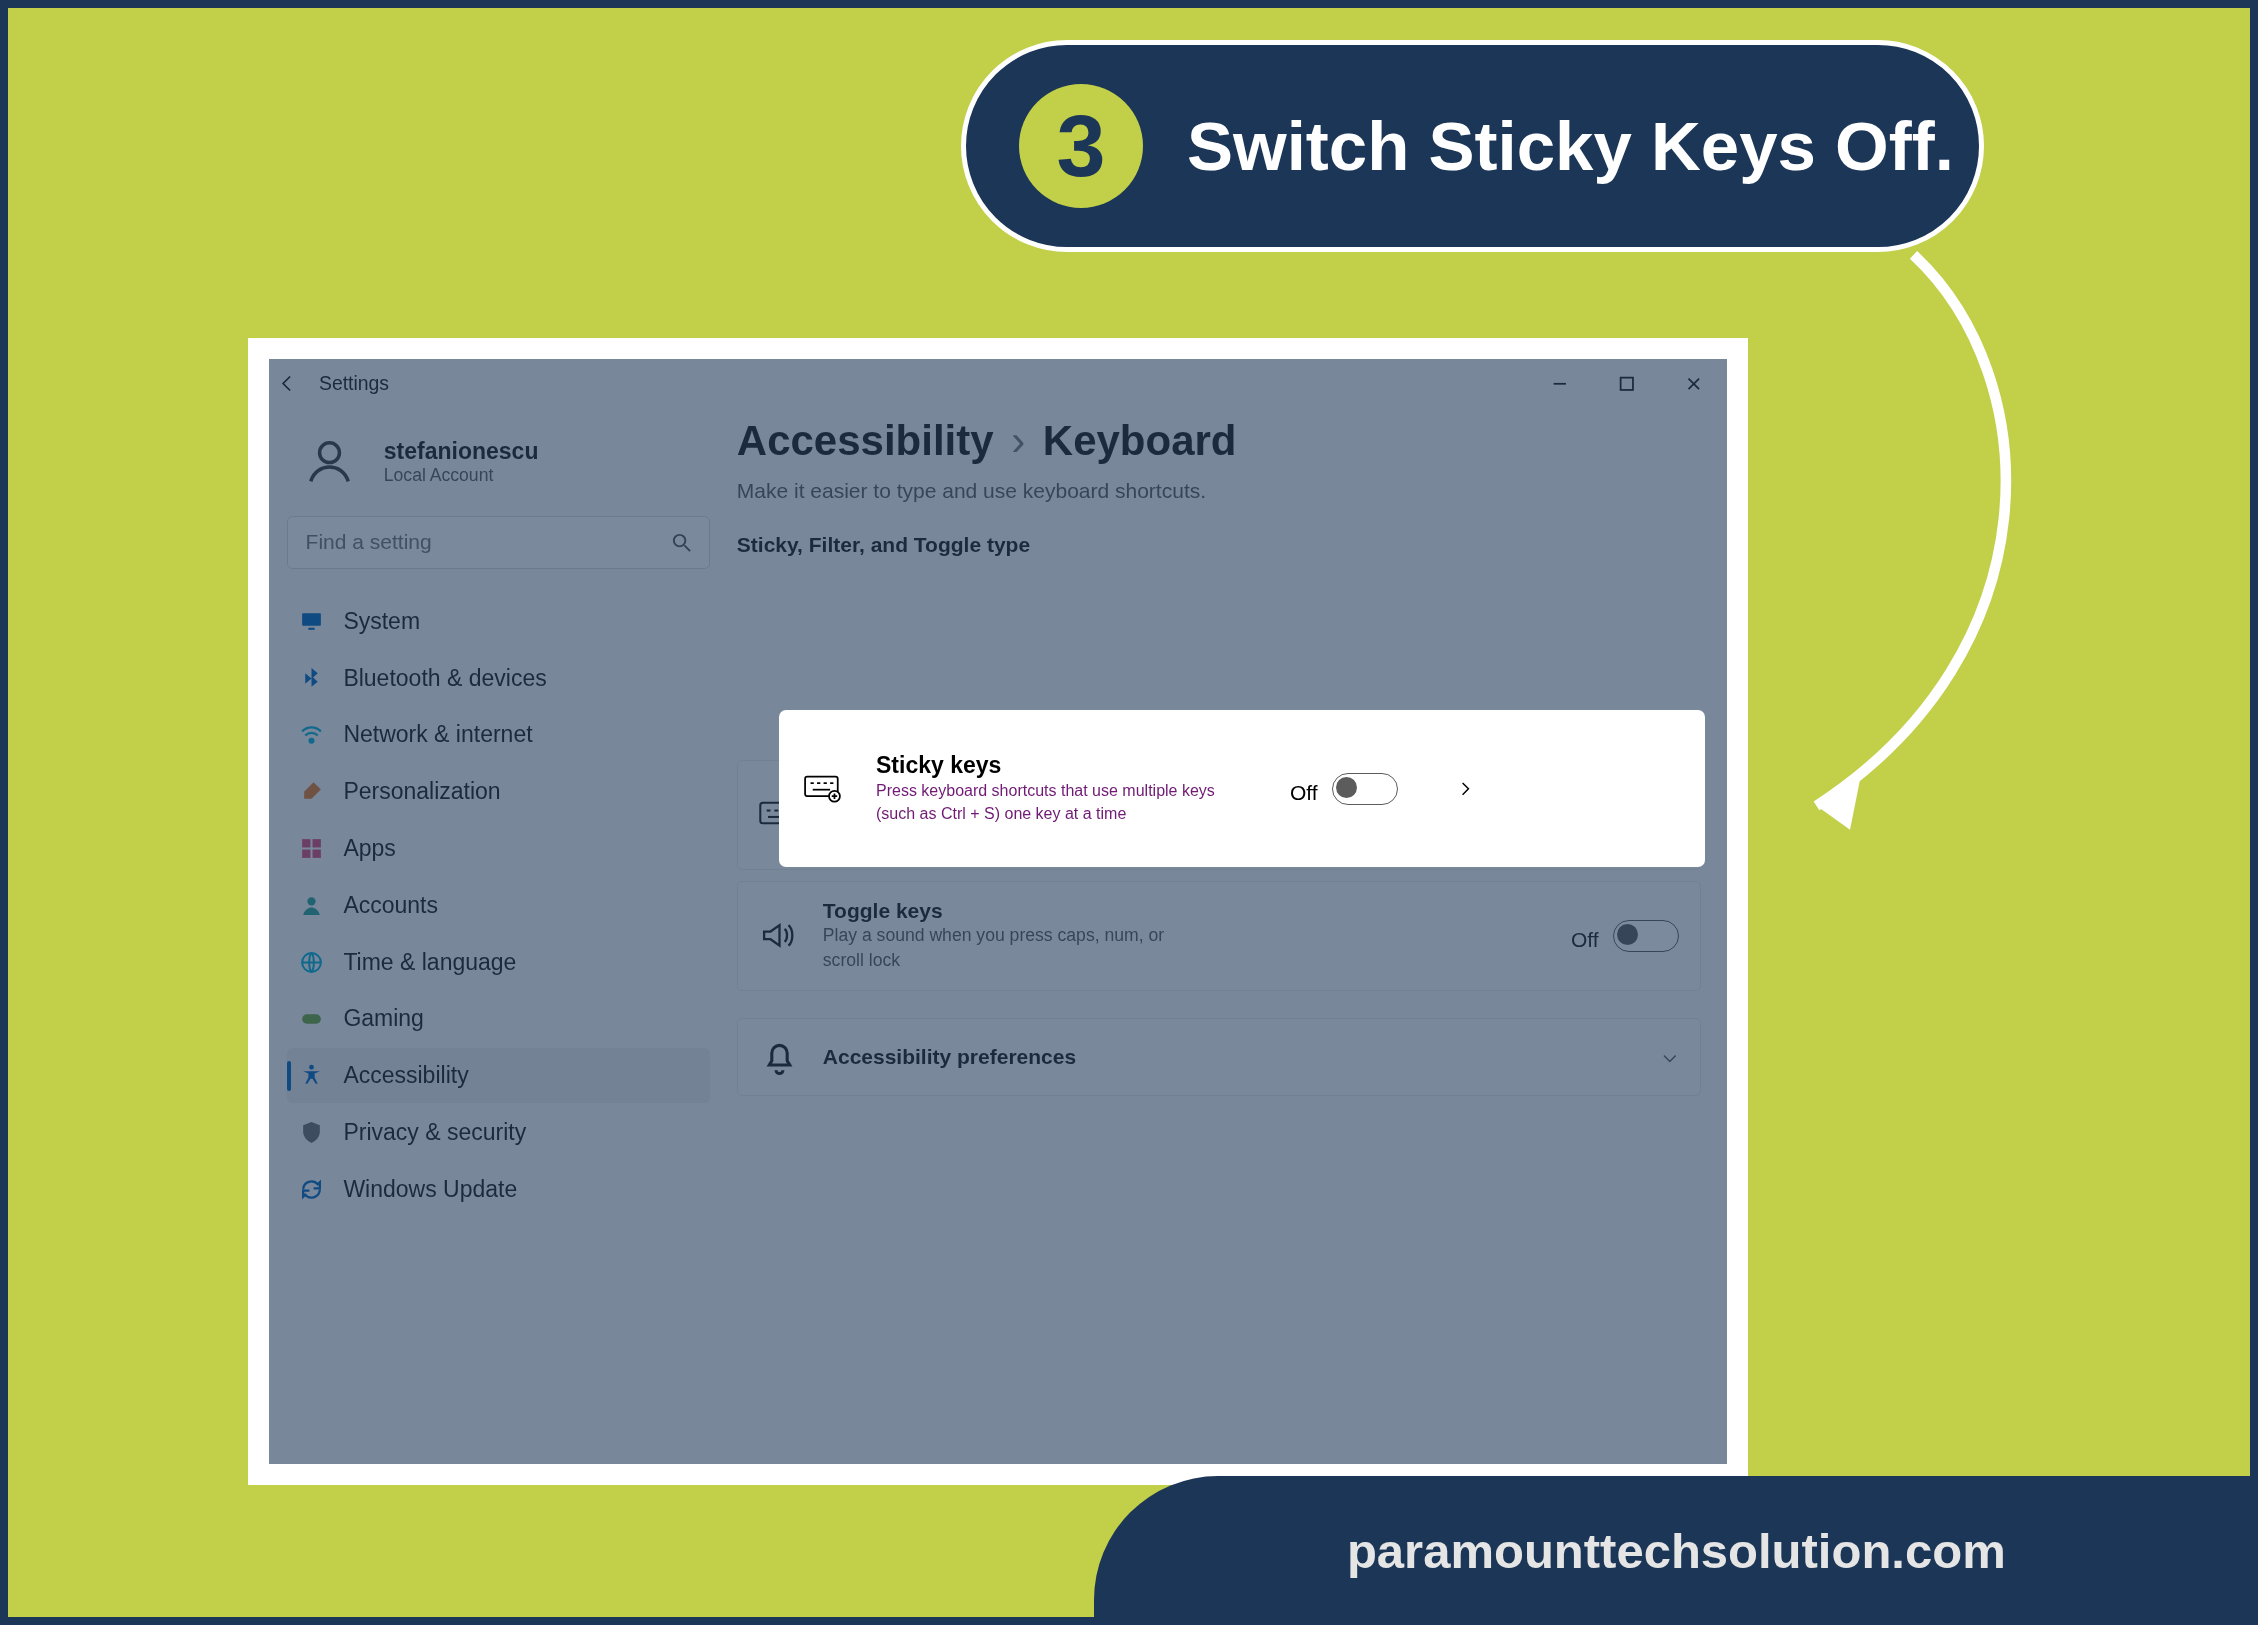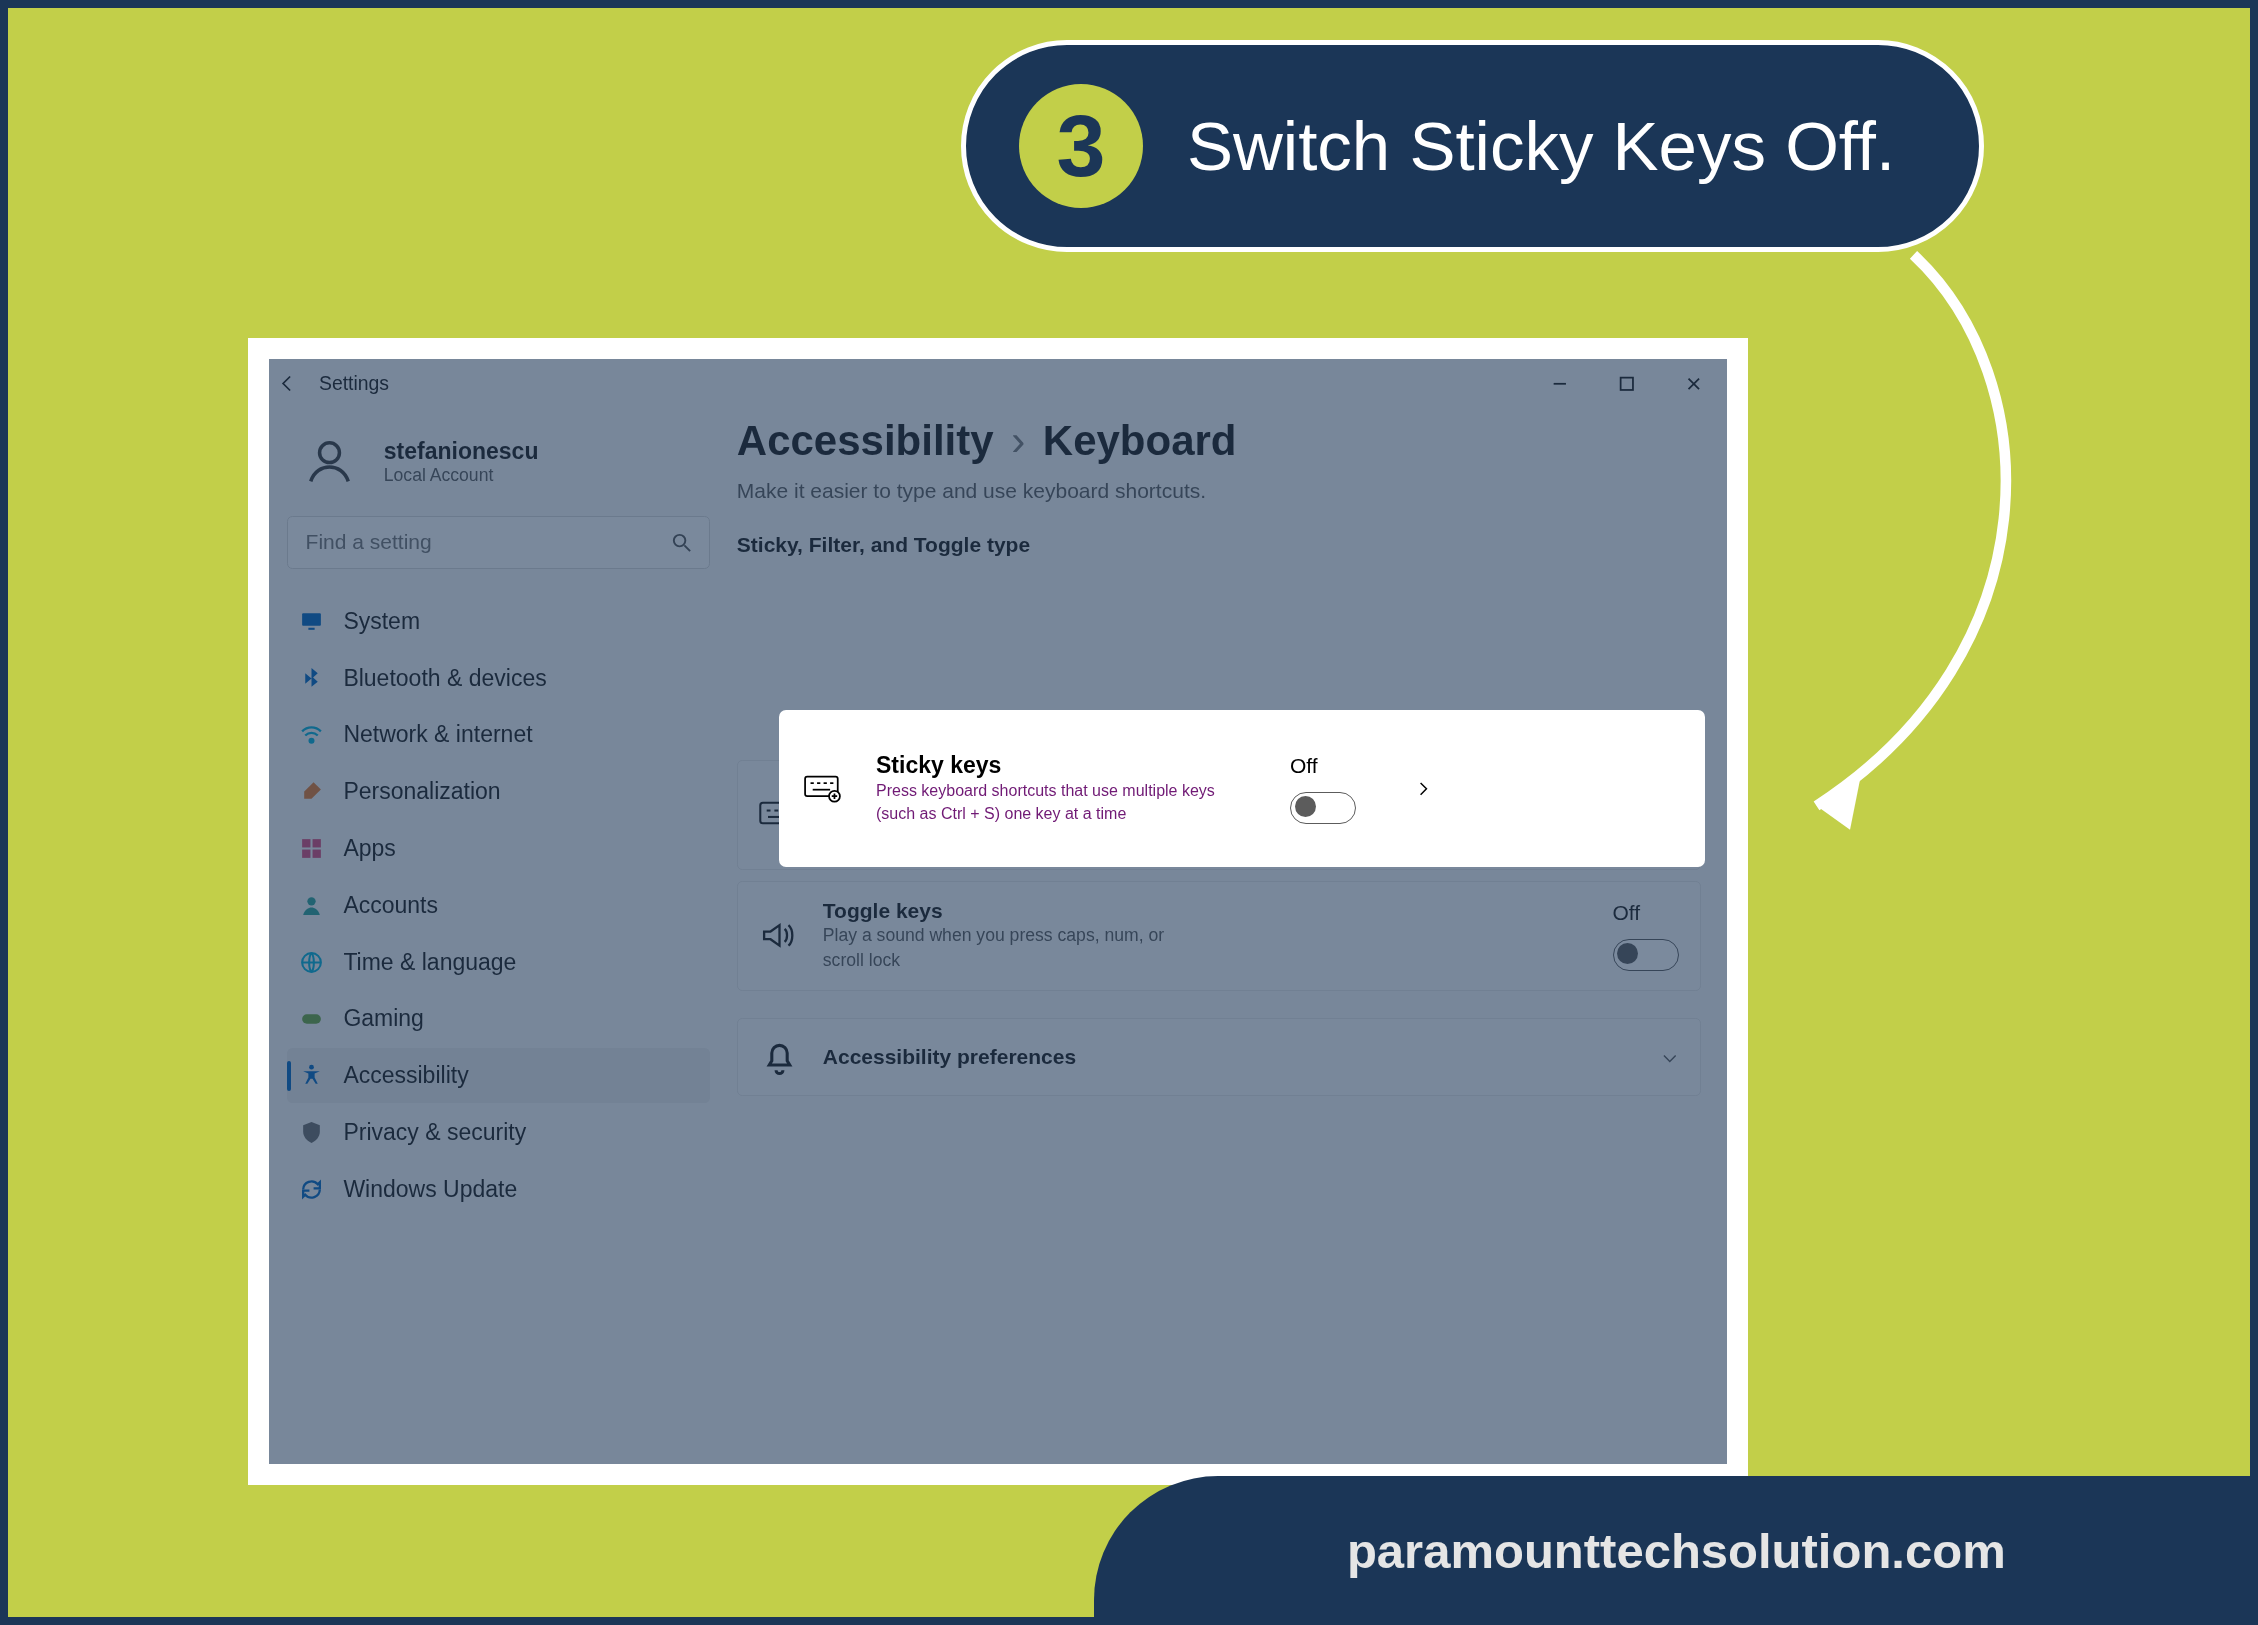--- a/index.html
+++ b/index.html
@@ -45,21 +45,21 @@
     display: flex;
     align-items: center;
     justify-content: center;
     font-size: 88px;
     font-weight: 700;
     flex-shrink: 0;
   }
   .callout .text {
     color: #fff;
     font-size: 69px;
-    font-weight: 400;
+    font-weight: 700;
   }
 
   
   .arrow-svg {
     position: absolute;
     top: 229px;
     left: 1738px;
     width: 335px;
     height: 644px;
     overflow: visible;
@@ -223,21 +223,21 @@
     display: flex;
     align-items: center;
     gap: 23px;
     margin-bottom: 10.6px;
   }
   .card .cicon { width: 41px; height: 41px; display:flex; align-items:center; justify-content:center; color:#1b1b1b;}
   .card .ctext { flex: 0 0 379px; }
   .card .ctitle { font-weight: 600; font-size: 21px; }
   .card .cdesc  { font-size: 17.6px; color:#5c5c5c; line-height: 1.4; }
   .card .fill { flex:1; }
-  .toggle-wrap { display:flex; align-items:flex-start; gap:14px;flex-direction:column; }
+  .toggle-wrap { display:flex; align-items:flex-end; gap:14px; }
   .tlabel { font-size: 21px; }
   .toggle {
     width: 64px; height: 30px; border: 1.8px solid #5c5c5c; border-radius: 17.6px;
     position: relative; background:#fff;
   }
   .toggle .knob {
     position:absolute; left:3.5px; top:3.5px; width:21px; height:21px;
     border-radius:50%; background:#5c5c5c;
   }
   .chev { width: 17.6px; height: 17.6px; color:#5c5c5c; margin-left: 23px;}

